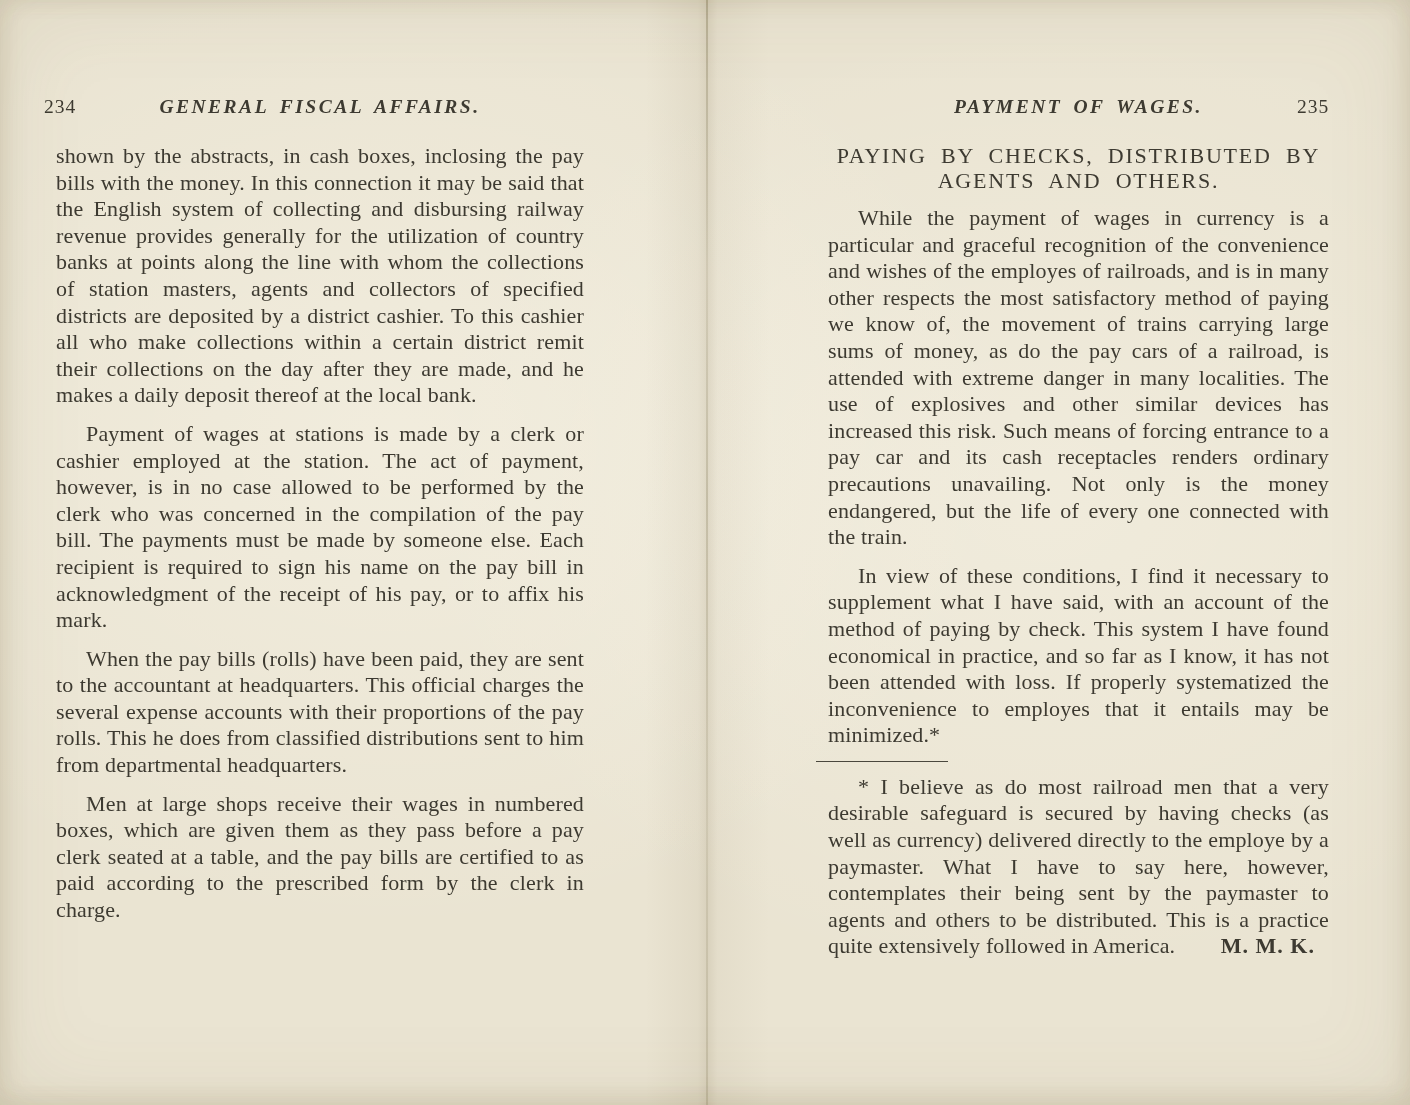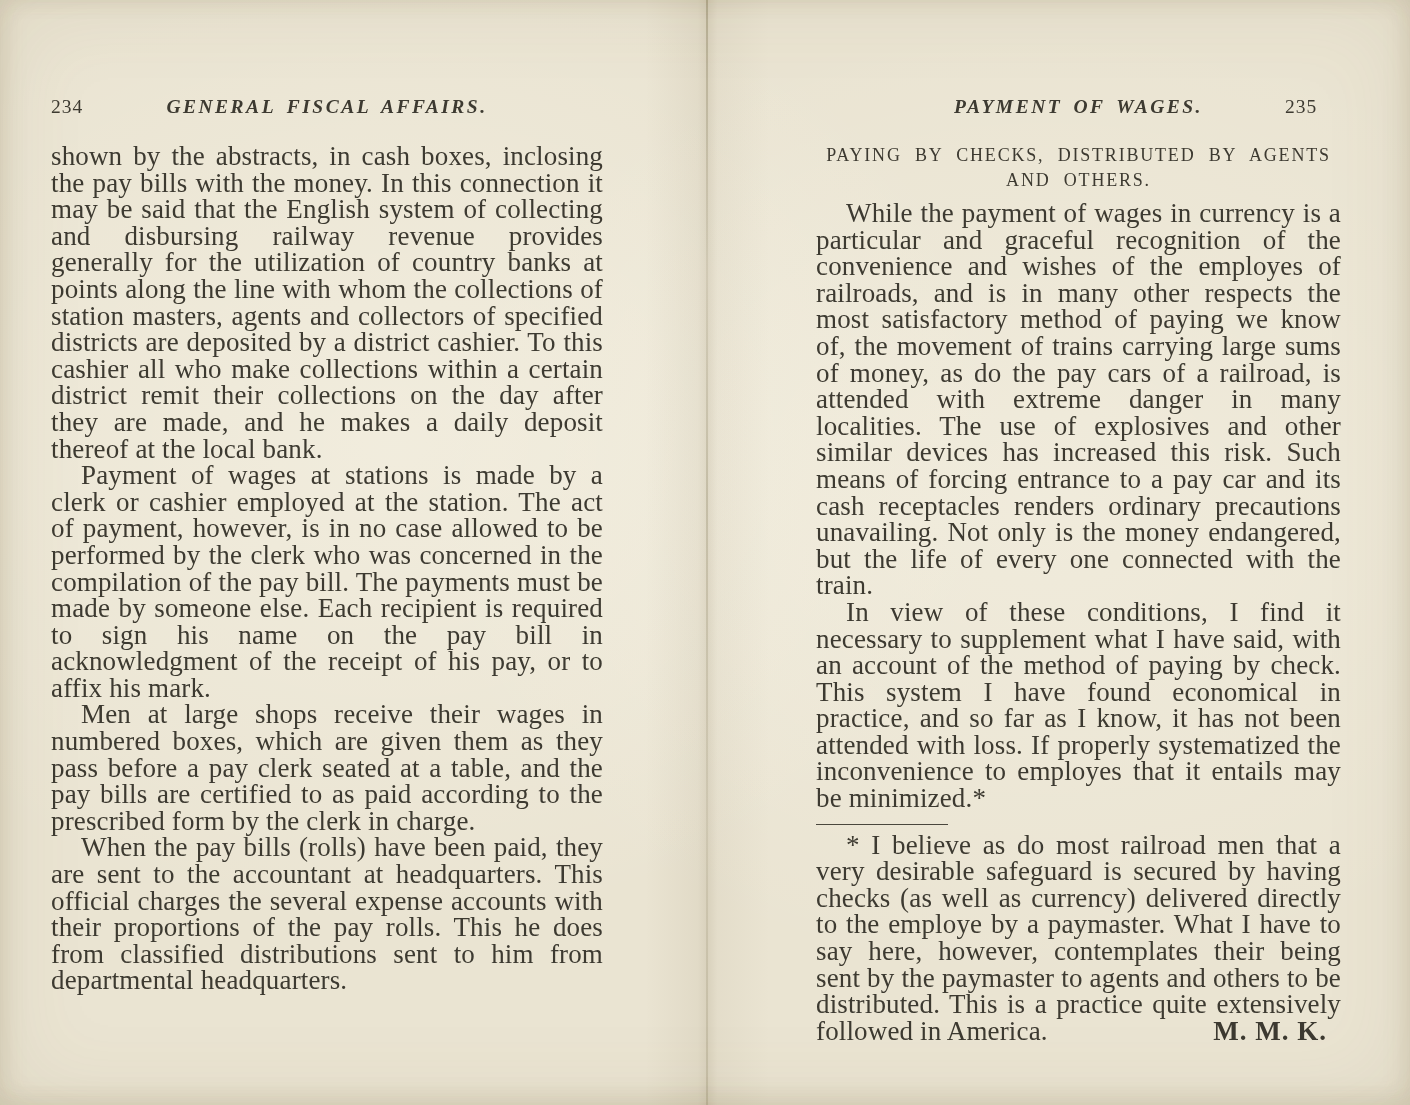--- a/index.html
+++ b/index.html
@@ -20,57 +20,57 @@
   }
 
   .spread { position: absolute; inset: 0; }
 
   .page {
     position: absolute;
     top: 0;
     height: 100%;
     box-sizing: border-box;
   }
-  .page-left  { left: 11px;     width: 672px; padding: 96px 80px 0 40px; }
+  .page-left  { left: 4px;     width: 672px; padding: 96px 80px 0 40px; }
   .page-right { left: 736px; width: 705px; padding: 96px 100px 16px 80px; }
 
   .running-head {
     display: flex;
     align-items: baseline;
     margin-bottom: 25px;
   }
   .rh-pageno {
     width: 56px;
     font-size: 19.5px;
     letter-spacing: 1px;
   }
-  .rh-pageno.align-right { text-align: left; }
+  .rh-pageno.align-right { text-align: center; }
   .rh-title {
     flex: 1;
     text-align: center;
     font-style: italic;
     font-size: 19.5px;
     letter-spacing: 2.5px;
     word-spacing: 4px;
     font-weight: bold;
   }
 
   .body-text p {
-    margin: 0;
-    font-size: 27px;
+    margin: 12px;
+    font-size: 22px;
     line-height: 26.6px;
     text-align: justify;
     text-indent: 30px;
     letter-spacing: 0.15px;
   }
   .body-text p.flush { text-indent: 0; }
 
   .section-head {
     text-align: center;
-    font-size: 18px;
+    font-size: 22px;
     line-height: 25px;
     letter-spacing: 1.8px;
     word-spacing: 7px;
     margin: 2px 0 7px 0;
   }
 
   .footnote-rule {
     width: 132px;
     height: 0;
     border: none;
@@ -138,22 +138,22 @@
 
   <div class="page page-left">
     <div class="running-head">
       <span class="rh-pageno">234</span>
       <span class="rh-title">GENERAL FISCAL AFFAIRS.</span>
       <span class="rh-pageno"></span>
     </div>
     <div class="body-text">
       <p class="flush">shown by the abstracts, in cash boxes, inclosing the pay bills with the money.  In this connection it may be said that the English system of collecting and disbursing railway revenue provides generally for the utilization of country banks at points along the line with whom the collections of station masters, agents and collectors of specified districts are deposited by a district cashier. To this cashier all who make collections within a certain district remit their collections on the day after they are made, and he makes a daily deposit thereof at the local bank.</p>
       <p>Payment of wages at stations is made by a clerk or cashier employed at the station.  The act of payment, however, is in no case allowed to be performed by the clerk who was concerned in the compilation of the pay bill.  The payments must be made by someone else.  Each recipient is required to sign his name on the pay bill in acknowledgment of the receipt of his pay, or to affix his mark.</p>
+      <p>When the pay bills (rolls) have been paid, they are sent to the accountant at headquarters.  This official charges the several expense accounts with their proportions of the pay rolls.  This he does from classified distributions sent to him from departmental headquarters.</p>
       <p>Men at large shops receive their wages in numbered boxes, which are given them as they pass before a pay clerk seated at a table, and the pay bills are certified to as paid according to the prescribed form by the clerk in charge.</p>
-      <p>When the pay bills (rolls) have been paid, they are sent to the accountant at headquarters.  This official charges the several expense accounts with their proportions of the pay rolls.  This he does from classified distributions sent to him from departmental headquarters.</p>
     </div>
   </div>
 
   <div class="page page-right">
     <div class="running-head">
       <span class="rh-pageno"></span>
       <span class="rh-title">PAYMENT OF WAGES.</span>
       <span class="rh-pageno align-right">235</span>
     </div>
     <div class="body-text">

